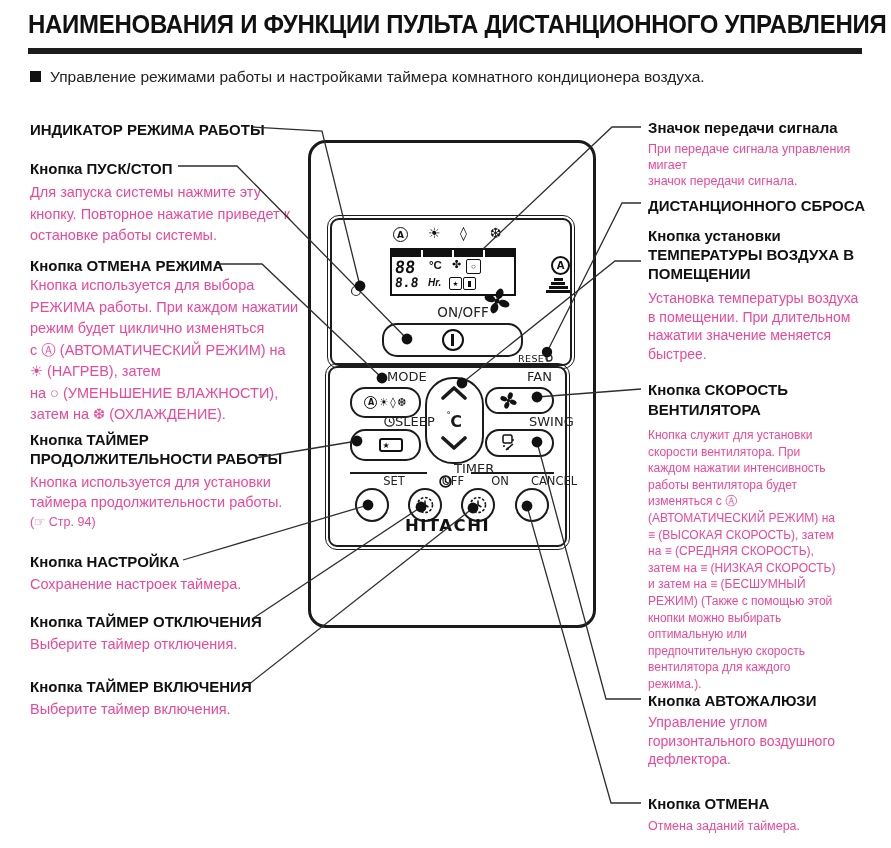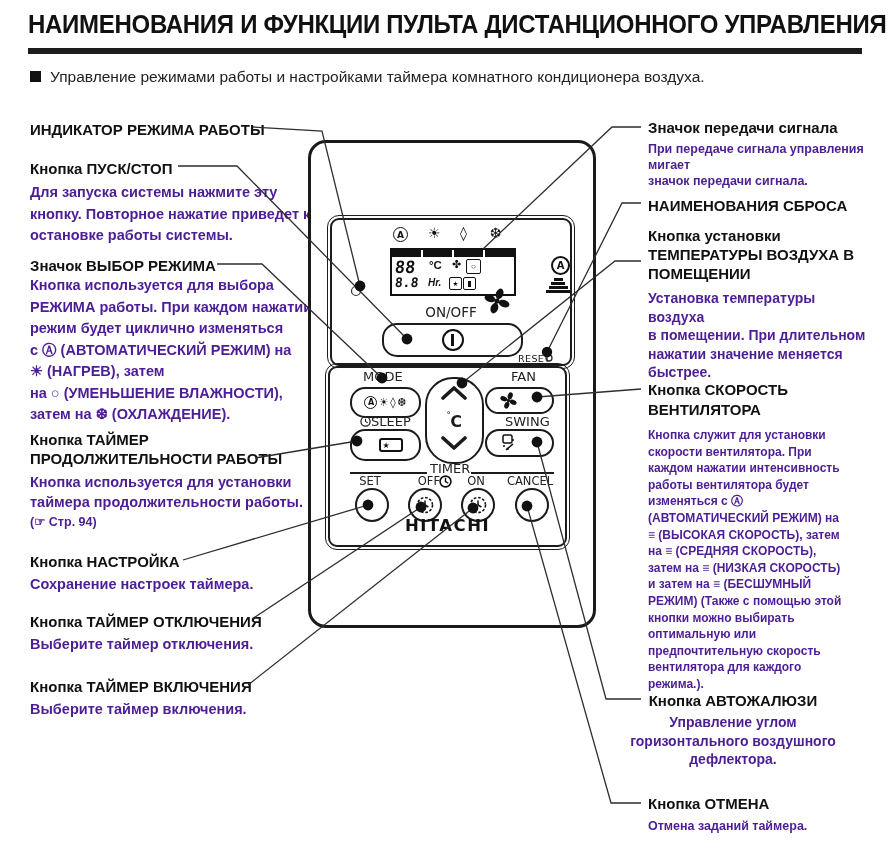--- a/index.html
+++ b/index.html
@@ -7,32 +7,32 @@
         font-family:"Liberation Sans",sans-serif;color:#1a1a1a;}
   .abs{position:absolute;}
   
   .title{left:28px;top:10px;font-size:25px;font-weight:700;letter-spacing:-0.3px;
          transform:scaleX(0.96);transform-origin:left;white-space:nowrap;color:#111;}
   .rule{left:28px;top:48px;width:834px;height:6px;background:#1c1c1c;}
   .intro{left:30px;top:68px;font-size:15.5px;color:#222;}
   .intro .sq{display:inline-block;width:11px;height:11px;background:#111;margin-right:9px;}
   
   .hd{font-weight:700;font-size:15px;line-height:19px;color:#111;white-space:pre-line;}
-  .bd{font-size:14.5px;line-height:21.5px;color:#4c1d95;white-space:pre-line;font-weight:bold;}
+  .bd{font-size:14.5px;line-height:21.5px;color:#ec4899;white-space:pre-line;}
   .bd.sm{font-size:12.5px;line-height:16px;}
   .bd.rt{font-size:14px;line-height:18.5px;}
   .bd.fan{font-size:12px;line-height:16.6px;}
   .leftcol{width:292px;}
   .rightcol{width:218px;}
   
   .remote-body{left:308px;top:140px;width:282px;height:482px;border:3px solid #1a1a1a;border-radius:18px;background:#fff;}
   .panel{border:2px solid #1c1c1c;border-radius:9px;outline:1px solid #1c1c1c;outline-offset:2px;background:#fff;}
   .disp{left:330px;top:218px;width:238px;height:144px;}
   .btns{left:328px;top:366px;width:235px;height:177px;}
-  .rlabel{font-family:"DejaVu Sans",sans-serif;font-size:13px;color:#222;white-space:nowrap;}
+  .rlabel{font-family:"DejaVu Sans",sans-serif;font-size:13px;color:#222;white-space:nowrap;padding-left:24px;}
   .pill{border:2.2px solid #1b1b1b;border-radius:15px;background:#fff;display:flex;align-items:center;justify-content:center;}
   .circlebtn{width:30px;height:30px;border:2.2px solid #1b1b1b;border-radius:50%;background:#fff;
              display:flex;align-items:center;justify-content:center;}
   .ca{display:inline-flex;align-items:center;justify-content:center;border:1.4px solid #111;border-radius:50%;
       font-weight:700;color:#111;font-family:"DejaVu Sans",sans-serif;}
   .ca.s11{width:11px;height:11px;font-size:8px;}
   .ca.s13{width:13px;height:13px;font-size:9px;}
   .ca.s15{width:15px;height:15px;border-width:2px;font-size:10px;}
   .micon{font-size:12px;color:#111;font-family:"DejaVu Sans",sans-serif;}
   
@@ -65,21 +65,21 @@
   </div>
 
   <div class="abs leftcol" style="left:30px;top:159px;">
     <div class="hd">Кнопка ПУСК/СТОП</div>
     <div class="bd" style="margin-top:4px;">Для запуска системы нажмите эту
 кнопку. Повторное нажатие приведет к
 остановке работы системы.</div>
   </div>
 
   <div class="abs leftcol" style="left:30px;top:256px;">
-    <div class="hd">Значок ВЫБОР РЕЖИМА</div>
+    <div class="hd">Кнопка ОТМЕНА РЕЖИМА</div>
     <div class="bd" style="margin-top:0;">Кнопка используется для выбора
 РЕЖИМА работы. При каждом нажатии
 режим будет циклично изменяться
 с Ⓐ (АВТОМАТИЧЕСКИЙ РЕЖИМ) на
 ☀ (НАГРЕВ), затем
 на ○ (УМЕНЬШЕНИЕ ВЛАЖНОСТИ),
 затем на ❆ (ОХЛАЖДЕНИЕ).</div>
   </div>
 
   <div class="abs leftcol" style="left:30px;top:430px;">
@@ -105,21 +105,21 @@
     <div class="bd" style="margin-top:3px;">Выберите таймер включения.</div>
   </div>
 
   <div class="abs rightcol" style="left:648px;top:118px;">
     <div class="hd">Значок передачи сигнала</div>
     <div class="bd sm" style="margin-top:4px;">При передаче сигнала управления мигает
 значок передачи сигнала.</div>
   </div>
 
   <div class="abs rightcol" style="left:648px;top:196px;">
-    <div class="hd">НАИМЕНОВАНИЯ СБРОСА</div>
+    <div class="hd">ДИСТАНЦИОННОГО СБРОСА</div>
   </div>
 
   <div class="abs rightcol" style="left:648px;top:226px;">
     <div class="hd">Кнопка установки
 ТЕМПЕРАТУРЫ ВОЗДУХА В
 ПОМЕЩЕНИИ</div>
     <div class="bd rt" style="margin-top:6px;">Установка температуры воздуха
 в помещении. При длительном
 нажатии значение меняется
 быстрее.</div>
@@ -139,21 +139,21 @@
 затем на ≡ (НИЗКАЯ СКОРОСТЬ)
 и затем на ≡ (БЕСШУМНЫЙ
 РЕЖИМ) (Также с помощью этой
 кнопки можно выбирать
 оптимальную или
 предпочтительную скорость
 вентилятора для каждого
 режима.).</div>
   </div>
 
-  <div class="abs rightcol" style="left:624px;top:691px;text-align:center;">
+  <div class="abs rightcol" style="left:648px;top:691px;">
     <div class="hd">Кнопка АВТОЖАЛЮЗИ</div>
     <div class="bd rt" style="margin-top:3px;">Управление углом
 горизонтального воздушного
 дефлектора.</div>
   </div>
 
   <div class="abs rightcol" style="left:648px;top:794px;">
     <div class="hd">Кнопка ОТМЕНА</div>
     <div class="bd sm" style="margin-top:5px;">Отмена заданий таймера.</div>
   </div>
@@ -219,21 +219,21 @@
 
   <div class="abs panel btns">
     <div class="abs rlabel" style="left:33px;top:1px;">MODE</div>
     <div class="abs pill" style="left:20px;top:19px;width:67px;height:27px;gap:1.5px;">
       <span class="ca s11">A</span>
       <span class="micon" style="font-size:11px;">☀</span>
       <span class="micon" style="font-size:11px;font-weight:700;">◊</span>
       <span class="micon" style="font-size:11px;">❆</span>
     </div>
 
-    <div class="abs rlabel" style="left:173px;top:1px;margin-left:8px;">FAN</div>
+    <div class="abs rlabel" style="left:173px;top:1px;">FAN</div>
     <div class="abs pill" style="left:155px;top:19px;width:69px;height:27px;justify-content:flex-start;padding-left:13px;box-sizing:border-box;">
       <svg width="17" height="17" viewBox="0 0 24 24">
         <g fill="#111">
           <ellipse cx="12" cy="5" rx="3.4" ry="5" transform="rotate(20,12,12)"></ellipse>
           <ellipse cx="12" cy="5" rx="3.4" ry="5" transform="rotate(110,12,12)"></ellipse>
           <ellipse cx="12" cy="5" rx="3.4" ry="5" transform="rotate(200,12,12)"></ellipse>
           <ellipse cx="12" cy="5" rx="3.4" ry="5" transform="rotate(290,12,12)"></ellipse>
           <circle cx="12" cy="12" r="2.4"></circle>
         </g>
       </svg>

